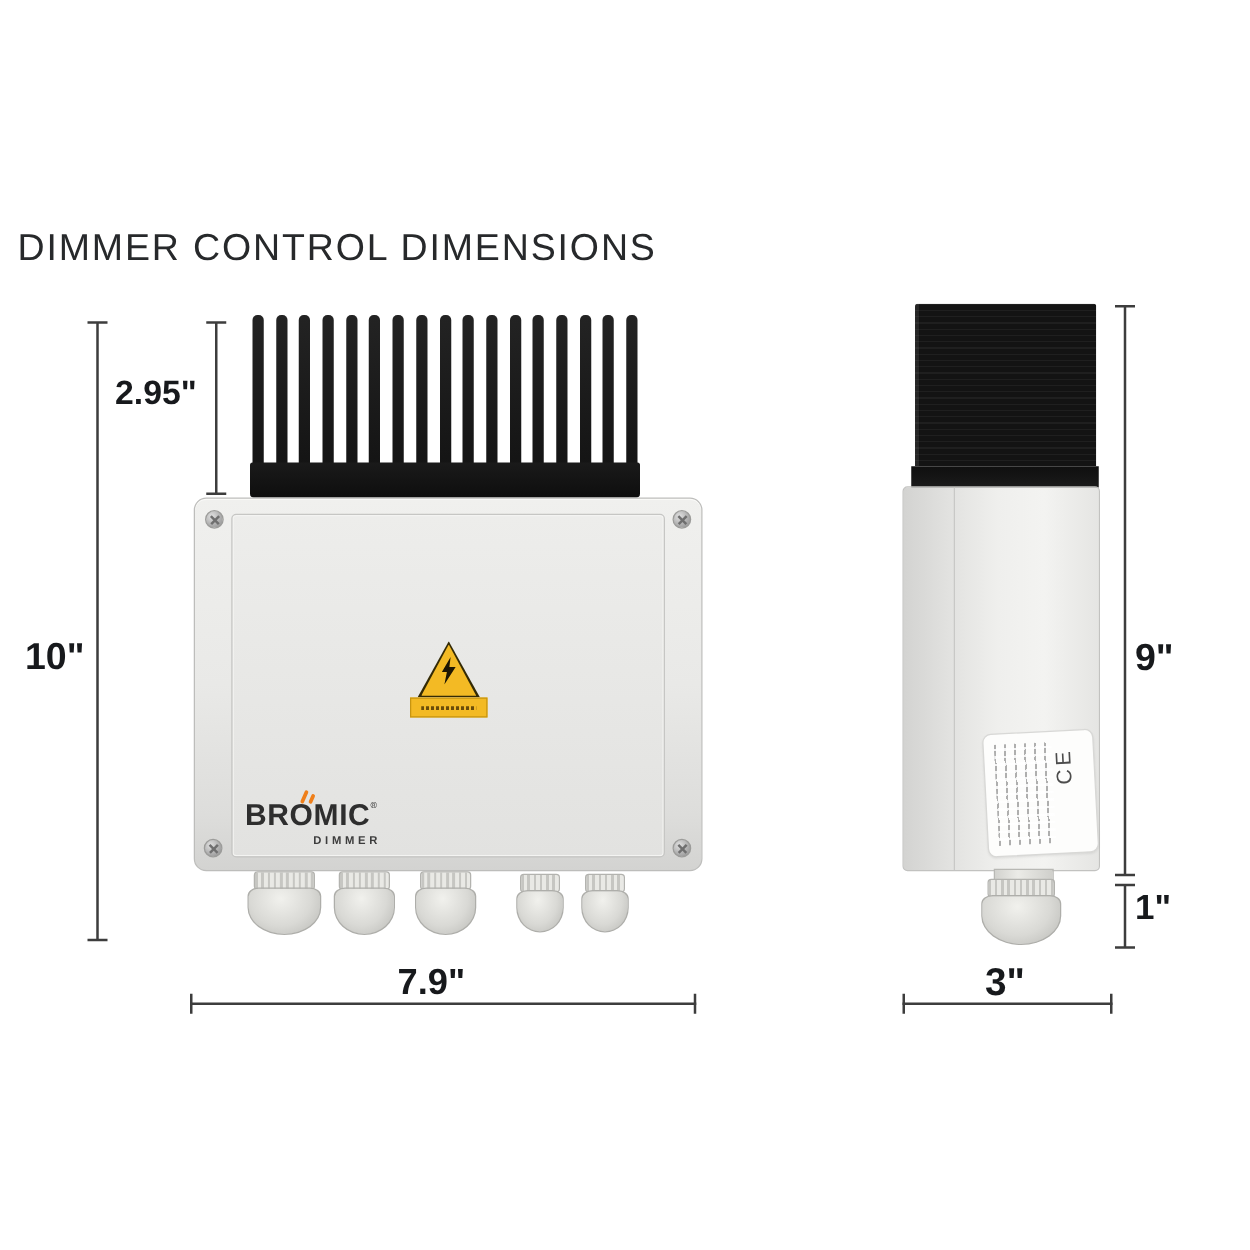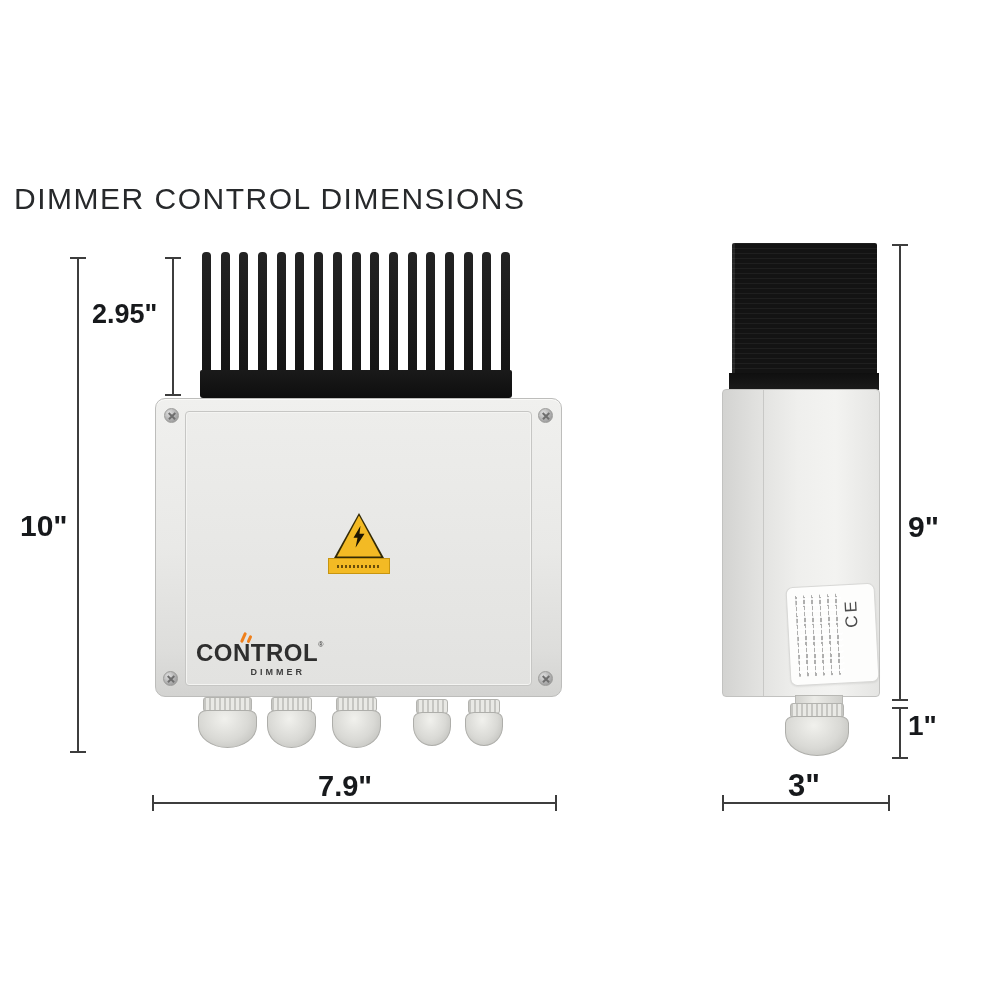--- a/index.html
+++ b/index.html
@@ -171,21 +171,21 @@
             </svg>
           </div>
         </div>
         <div class="warn-strip">
           <div class="scribble"></div>
         </div>
       </div>
 
       <div class="logo">
         <div class="brand">
-          <span>CONTROL</span><span class="reg">®</span>
+          <span>BROMIC</span><span class="reg">®</span>
           <span class="flame">
               <i></i>
               <i></i>
             </span>
         </div>
         <div class="tagline">DIMMER</div>
       </div>
     </div>
 
     <div class="gland g1">

